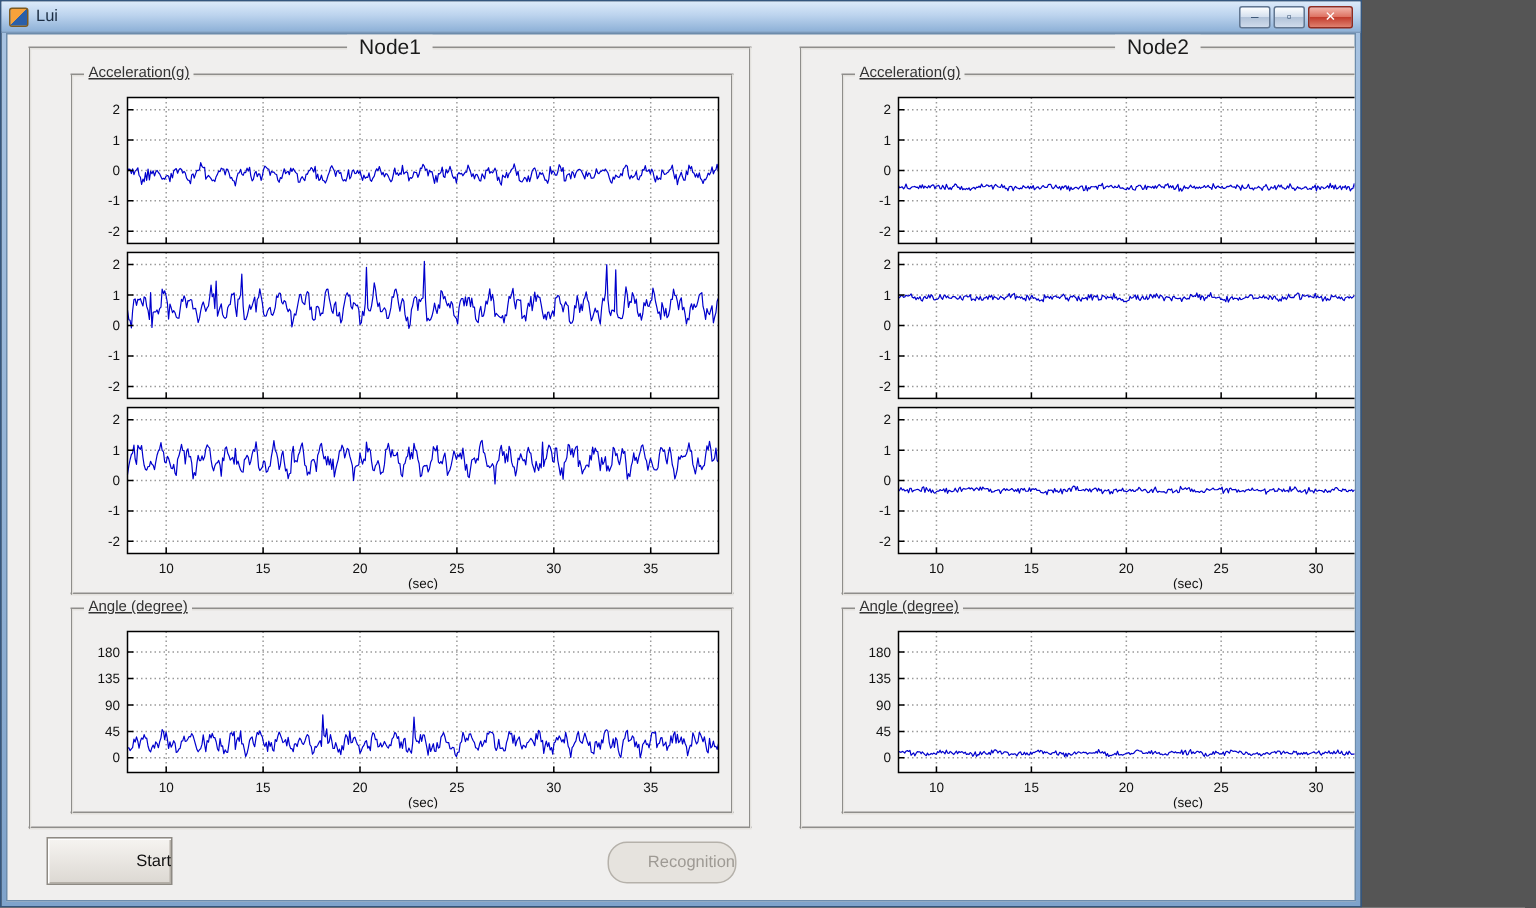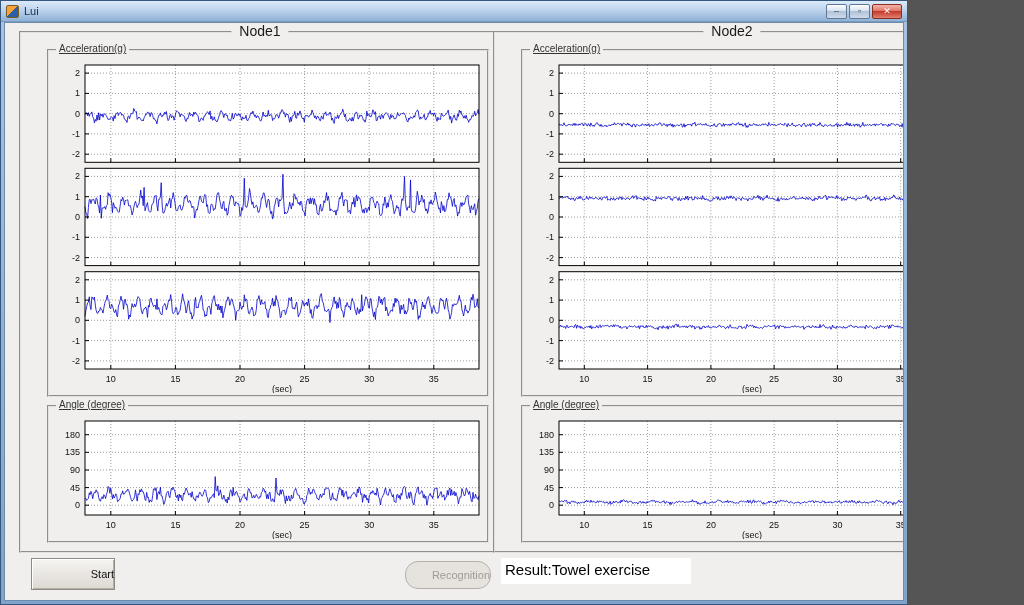--- a/index.html
+++ b/index.html
@@ -238,21 +238,21 @@
               <text x="124.4" y="115.0" text-anchor="middle" font-size="9" fill="#111">15</text>
               <text x="189.0" y="115.0" text-anchor="middle" font-size="9" fill="#111">20</text>
               <text x="253.6" y="115.0" text-anchor="middle" font-size="9" fill="#111">25</text>
               <text x="318.2" y="115.0" text-anchor="middle" font-size="9" fill="#111">30</text>
               <text x="382.8" y="115.0" text-anchor="middle" font-size="9" fill="#111">35</text>
               <text x="231.0" y="125.0" text-anchor="middle" font-size="9" fill="#111">(sec)</text>
             </svg></div>
       </div>
     </div>
 
-    <div class="panel" style="left:488px; top:8px; width:478px; height:522px;">
+    <div class="panel" style="left:528px; top:8px; width:478px; height:522px;">
       <div class="panel-title">Node2</div>
 
       <div class="groupbox" style="left:26px; top:16px; width:434px; height:348px;">
         <span class="group-label">Acceleration(g)</span>
         <div class="chart"><svg width="426" height="336" font-family="Liberation Sans, sans-serif">
               <rect x="34" y="8.0" width="386" height="97.3" fill="#fff"></rect>
               <g stroke="#9a9a9a" stroke-width="1" stroke-dasharray="1 2">
                 <line x1="34" y1="97.2" x2="420" y2="97.2"></line>
                 <line x1="34" y1="76.9" x2="420" y2="76.9"></line>
                 <line x1="34" y1="56.7" x2="420" y2="56.7"></line>
@@ -408,16 +408,15 @@
               <text x="375.7" y="115.0" text-anchor="middle" font-size="9" fill="#111">35</text>
               <text x="227.0" y="125.0" text-anchor="middle" font-size="9" fill="#111">(sec)</text>
             </svg></div>
       </div>
     </div>
 
     <button class="btn" style="left:26px; top:535px; width:84px; height:32px;">Start</button>
 
     <button class="btn" disabled="" style="left:400px; top:538px; width:86px; height:28px;">Recognition</button>
 
-    <div class="result-field" style="left:496px; top:535px; width:190px; height:26px;">Result:Towel exercise</div>
 
   </div>
 </div>
 
 </body></html>

